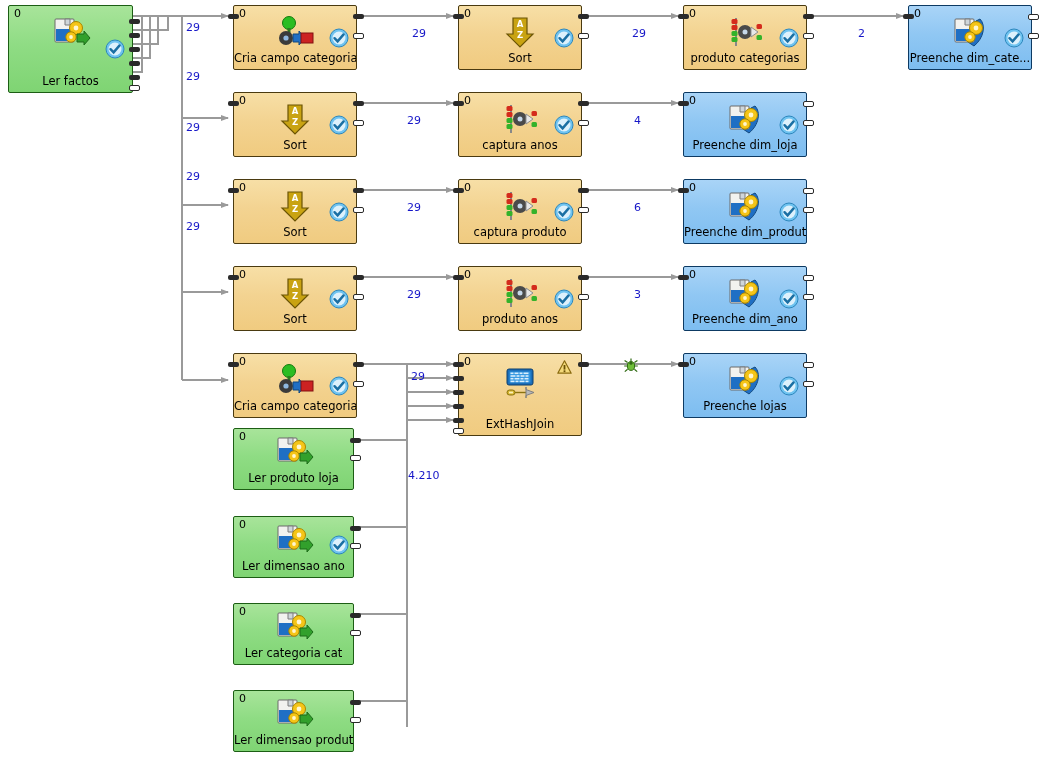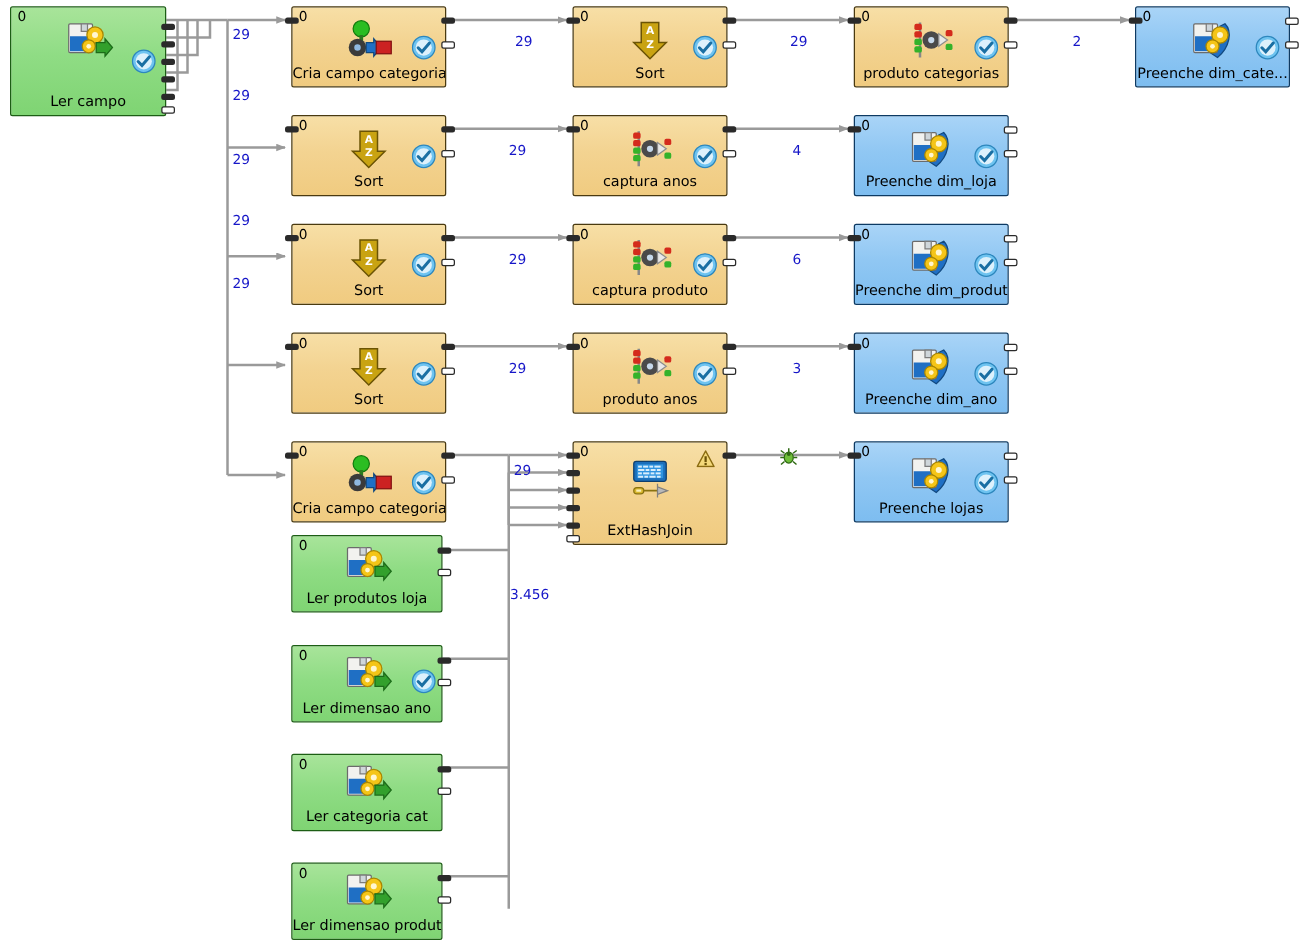--- a/index.html
+++ b/index.html
@@ -190,21 +190,21 @@
         <path d="M26,18 L33,18 L33,15 L39,22 L33,29 L33,26 L26,26 Z" fill="#32a02c" stroke="#1c6b19"></path>
       </svg>
     </span>
     <span class="check">
       <svg viewBox="0 0 20 20" width="20" height="20">
         <circle cx="10" cy="10" r="9" fill="#6ec3f0" stroke="#2d87bd"></circle>
         <circle cx="10" cy="10" r="6.5" fill="#ddf1fc"></circle>
         <path d="M5.5,10.2 L8.6,13.4 L14.6,6.4" stroke="#1a6fa3" stroke-width="2.4" fill="none" stroke-linecap="round"></path>
       </svg>
     </span>
-    <span class="node-label">Ler campo</span>
+    <span class="node-label">Ler factos</span>
     <span class="hop" style="left:120px;top:13px;"></span>
     <span class="hop" style="left:120px;top:27px;"></span>
     <span class="hop" style="left:120px;top:41px;"></span>
     <span class="hop" style="left:120px;top:55px;"></span>
     <span class="hop" style="left:120px;top:69px;"></span>
     <span class="hop hollow" style="left:120px;top:79px;"></span>
   </div>
 
   <div class="node orange" style="left:233px;top:5px;width:124px;height:65px;">
     <span class="node-counter">0</span>
@@ -649,21 +649,21 @@
         <rect x="4" y="3" width="19" height="23" rx="1" fill="#f2f2ef" stroke="#6b6b6b"></rect>
         <rect x="5" y="13" width="17" height="12" fill="#1f6fc4"></rect>
         <path d="M14,3 L19,3 L19,9 L14,9 Z" fill="#cfd6da" stroke="#7c7c7c"></path>
         <circle cx="25" cy="12" r="6.5" fill="#f5c518" stroke="#a98600"></circle>
         <circle cx="25" cy="12" r="2.4" fill="#fff6d0"></circle>
         <circle cx="20" cy="21" r="5.2" fill="#f5c518" stroke="#a98600"></circle>
         <circle cx="20" cy="21" r="1.9" fill="#fff6d0"></circle>
         <path d="M26,18 L33,18 L33,15 L39,22 L33,29 L33,26 L26,26 Z" fill="#32a02c" stroke="#1c6b19"></path>
       </svg>
     </span>
-    <span class="node-label">Ler produtos loja</span>
+    <span class="node-label">Ler produto loja</span>
     <span class="hop" style="left:116px;top:9px;"></span>
     <span class="hop hollow" style="left:116px;top:26px;"></span>
   </div>
 
   <div class="node green" style="left:233px;top:516px;width:121px;height:62px;">
     <span class="node-counter">0</span>
     <span class="node-icon" style="top:6px;">
       <svg viewBox="0 0 40 34" width="40" height="34">
         <rect x="4" y="3" width="19" height="23" rx="1" fill="#f2f2ef" stroke="#6b6b6b"></rect>
         <rect x="5" y="13" width="17" height="12" fill="#1f6fc4"></rect>
@@ -744,15 +744,15 @@
   <span class="wire-label" style="left:412px;top:28px;">29</span>
   <span class="wire-label" style="left:632px;top:28px;">29</span>
   <span class="wire-label" style="left:858px;top:28px;">2</span>
   <span class="wire-label" style="left:407px;top:115px;">29</span>
   <span class="wire-label" style="left:634px;top:115px;">4</span>
   <span class="wire-label" style="left:407px;top:202px;">29</span>
   <span class="wire-label" style="left:634px;top:202px;">6</span>
   <span class="wire-label" style="left:407px;top:289px;">29</span>
   <span class="wire-label" style="left:634px;top:289px;">3</span>
   <span class="wire-label" style="left:411px;top:371px;">29</span>
-  <span class="wire-label" style="left:408px;top:470px;">3.456</span>
+  <span class="wire-label" style="left:408px;top:470px;">4.210</span>
 
 </div>
 
 </body></html>

